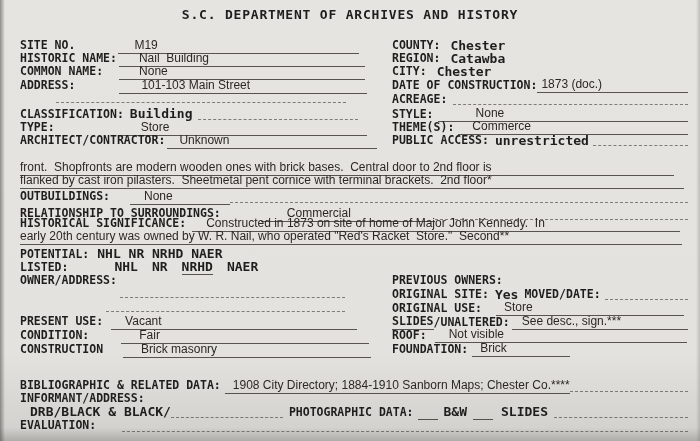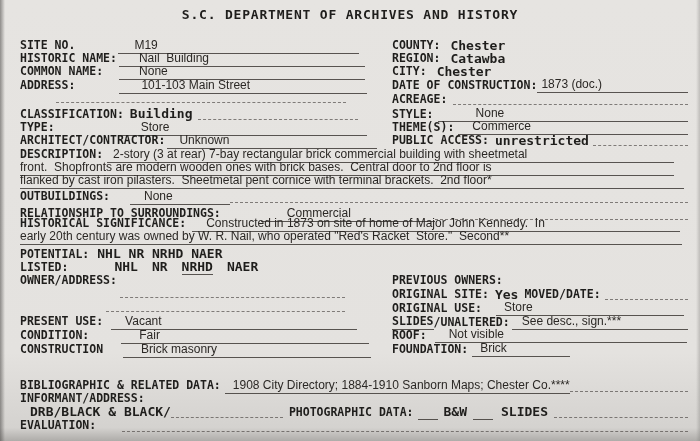--- a/index.html
+++ b/index.html
@@ -126,24 +126,20 @@
       <span class="lbl">ARCHITECT/CONTRACTOR:</span>
       <span class="val u" style="margin-left:2px;width:198px;padding-left:12px">Unknown</span>
     </div>
     <div class="cell-r">
       <span class="lbl">PUBLIC ACCESS:</span>
       <span class="sv" style="margin-left:6px">unrestricted</span>
       <span class="ext" style="margin-left:4px"></span>
     </div>
   </div>
 
-  <div class="row" style="top:148px;right:26px">
-    <span class="lbl">DESCRIPTION:</span>
-    <span class="val u" style="margin-left:4px;padding-left:6px;flex:1">2-story (3 at rear) 7-bay rectangular brick commercial building with sheetmetal</span>
-  </div>
   <div class="row" style="top:161px;right:26px">
     <span class="val u" style="flex:1">front.  Shopfronts are modern wooden ones with brick bases.  Central door to 2nd floor is</span>
   </div>
   <div class="row" style="top:174px;right:16px">
     <span class="val u" style="flex:1">flanked by cast iron pilasters.  Sheetmetal pent cornice with terminal brackets.  2nd floor*</span>
   </div>
 
   <div class="row" style="top:190px">
     <span class="lbl">OUTBUILDINGS:</span>
     <span class="val u" style="margin-left:20px;width:86px;padding-left:14px">None</span>

